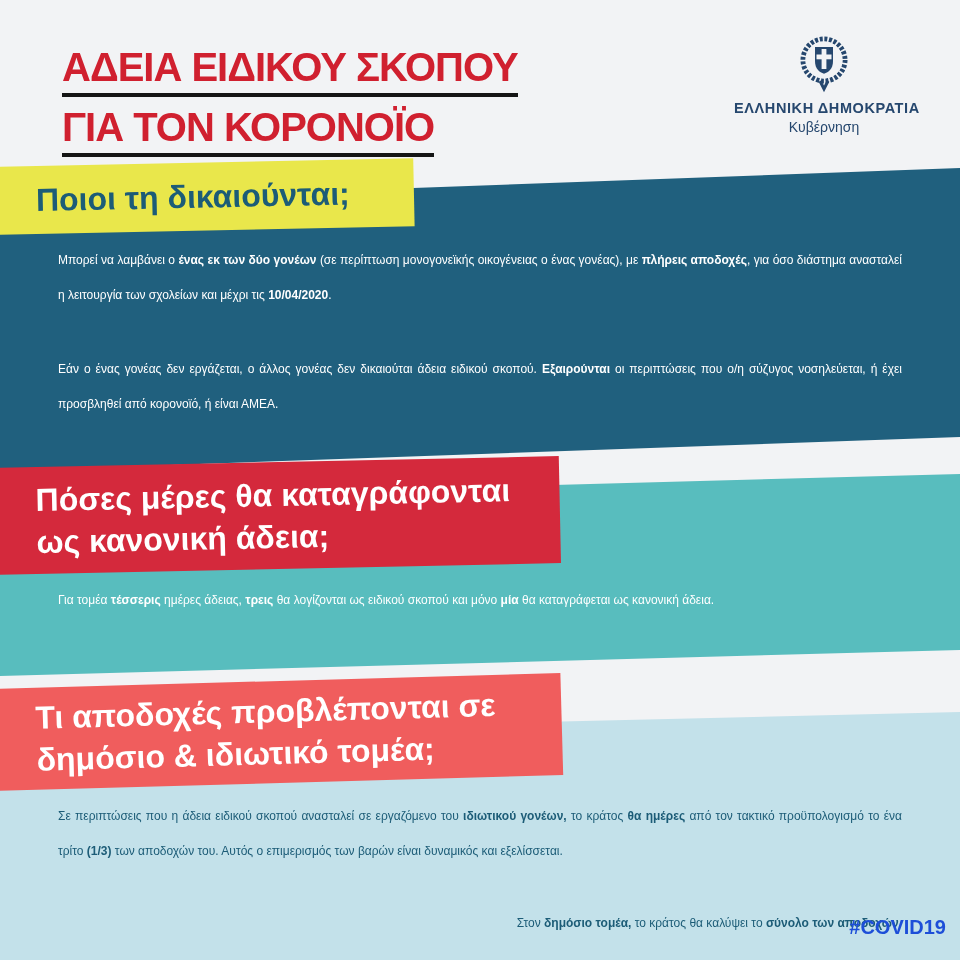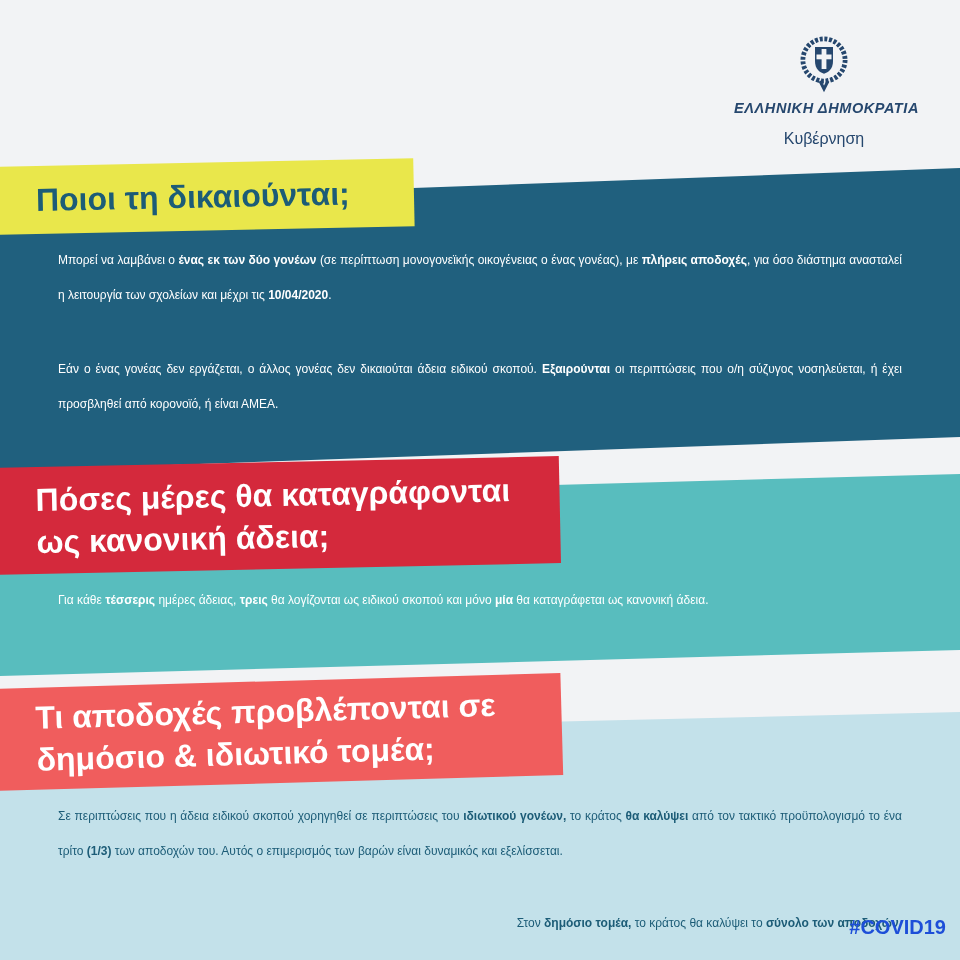--- a/index.html
+++ b/index.html
@@ -15,22 +15,22 @@
   .band-light{background:#c3e1ea;clip-path:polygon(0 735px,100% 712px,100% 100%,0 100%);}
   
   .title{position:absolute;left:62px;top:26px;display:flex;flex-direction:column;align-items:flex-start;}
   .title .t-line{
     display:inline-block;color:#d0202f;font-weight:bold;font-size:40px;line-height:40px;
     letter-spacing:-1px;border-bottom:4px solid #151515;padding-bottom:6px;margin-bottom:10px;
     white-space:nowrap;
   }
   .gov-logo{position:absolute;right:46px;top:34px;width:180px;text-align:center;color:#26476e;}
   .gov-logo .emblem{display:block;margin:0 auto 6px auto;}
-  .gov-logo .org{font-weight:bold;font-size:14.5px;letter-spacing:0.6px;white-space:nowrap;font-style:italic;}
-  .gov-logo .sub{font-size:16px;margin-top:14px;}
+  .gov-logo .org{font-weight:bold;font-size:14.5px;letter-spacing:0.6px;white-space:nowrap;}
+  .gov-logo .sub{font-size:14px;margin-top:3px;}
   
   .banner{
     position:absolute;display:flex;align-items:center;padding-left:44px;box-sizing:border-box;
     transform-origin:0 50%;
   }
   .banner h2{margin:0;font-size:32px;line-height:42px;font-weight:bold;}
   .banner-yellow{left:-8px;top:167px;width:422px;height:68px;background:#e9e74b;transform:rotate(-1.2deg);}
   .banner-yellow h2{color:#1c5c77;}
   .banner-red{left:-8px;top:468px;width:568px;height:107px;background:#d4293c;transform:rotate(-1.2deg);}
   .banner-red h2{color:#ffffff;}
@@ -55,20 +55,24 @@
 </style>
 </head>
 <body>
 
 <div class="poster">
 
   <div class="band band-dark"></div>
   <div class="band band-mid"></div>
   <div class="band band-light"></div>
 
+  <h1 class="title">
+    <span class="t-line">ΑΔΕΙΑ ΕΙΔΙΚΟΥ ΣΚΟΠΟΥ</span>
+    <span class="t-line">ΓΙΑ ΤΟΝ ΚΟΡΟΝΟΪΟ</span>
+  </h1>
 
   <div class="gov-logo">
     <svg class="emblem" width="56" height="60" viewBox="0 0 56 60" aria-hidden="true">
       <circle cx="28" cy="26" r="21" fill="none" stroke="#26476e" stroke-width="5" stroke-dasharray="3 1.7"></circle>
       <circle cx="28" cy="26" r="17.5" fill="none" stroke="#f2f3f5" stroke-width="2"></circle>
       <path d="M19 13 h18 v14 c0 8 -4.5 11.2 -9 12.8 c-4.5 -1.6 -9 -4.8 -9 -12.8 z" fill="#26476e"></path>
       <rect x="25.6" y="15" width="4.8" height="20" fill="#f2f3f5"></rect>
       <rect x="20.5" y="20.5" width="15" height="4.8" fill="#f2f3f5"></rect>
       <path d="M24 47 l4 8 l4 -8" fill="none" stroke="#26476e" stroke-width="3"></path>
     </svg>
@@ -78,23 +82,23 @@
 
   <div class="banner banner-yellow">
     <h2>Ποιοι τη δικαιούνται;</h2>
   </div>
   <p class="para on-dark p-s1a"><span>Μπορεί να λαμβάνει ο </span><b>ένας εκ των δύο γονέων</b><span> (σε περίπτωση μονογονεϊκής οικογένειας ο ένας γονέας), με </span><b>πλήρεις αποδοχές</b><span>, για όσο διάστημα ανασταλεί η λειτουργία των σχολείων και μέχρι τις </span><b>10/04/2020</b><span>.</span></p>
   <p class="para on-dark p-s1b"><span>Εάν ο ένας γονέας δεν εργάζεται, ο άλλος γονέας δεν δικαιούται άδεια ειδικού σκοπού. </span><b>Εξαιρούνται</b><span> οι περιπτώσεις που ο/η σύζυγος νοσηλεύεται, ή έχει προσβληθεί από κορονοϊό, ή είναι ΑΜΕΑ.</span></p>
 
   <div class="banner banner-red">
     <h2>Πόσες μέρες θα καταγράφονται ως κανονική άδεια;</h2>
   </div>
-  <p class="para on-dark p-s2"><span>Για κάθε </span><b>τέσσερις</b><span> ημέρες άδειας, </span><b>τρεις</b><span> θα λογίζονται ως ειδικού σκοπού και μόνο </span><b>μία</b><span> θα καταγράφεται ως κανονική άδεια.</span></p>
+  <p class="para on-dark p-s2"><span>Για τομέα </span><b>τέσσερις</b><span> ημέρες άδειας, </span><b>τρεις</b><span> θα λογίζονται ως ειδικού σκοπού και μόνο </span><b>μία</b><span> θα καταγράφεται ως κανονική άδεια.</span></p>
 
   <div class="banner banner-coral">
     <h2>Τι αποδοχές προβλέπονται σε δημόσιο &amp; ιδιωτικό τομέα;</h2>
   </div>
-  <p class="para on-light p-s3a"><span>Σε περιπτώσεις που η άδεια ειδικού σκοπού χορηγηθεί σε περιπτώσεις του </span><b>ιδιωτικού γονέων,</b><span> το κράτος </span><b>θα καλύψει</b><span> από τον τακτικό προϋπολογισμό το ένα τρίτο </span><b>(1/3)</b><span> των αποδοχών του. Αυτός ο επιμερισμός των βαρών είναι δυναμικός και εξελίσσεται.</span></p>
+  <p class="para on-light p-s3a"><span>Σε περιπτώσεις που η άδεια ειδικού σκοπού ανασταλεί σε εργαζόμενο του </span><b>ιδιωτικού γονέων,</b><span> το κράτος </span><b>θα ημέρες</b><span> από τον τακτικό προϋπολογισμό το ένα τρίτο </span><b>(1/3)</b><span> των αποδοχών του. Αυτός ο επιμερισμός των βαρών είναι δυναμικός και εξελίσσεται.</span></p>
   <p class="para on-light p-s3b"><span>Στον </span><b>δημόσιο τομέα,</b><span> το κράτος θα καλύψει το </span><b>σύνολο των αποδοχών</b><span>.</span></p>
 
   <div class="hashtag">#COVID19</div>
 
 </div>
 
 </body></html>

